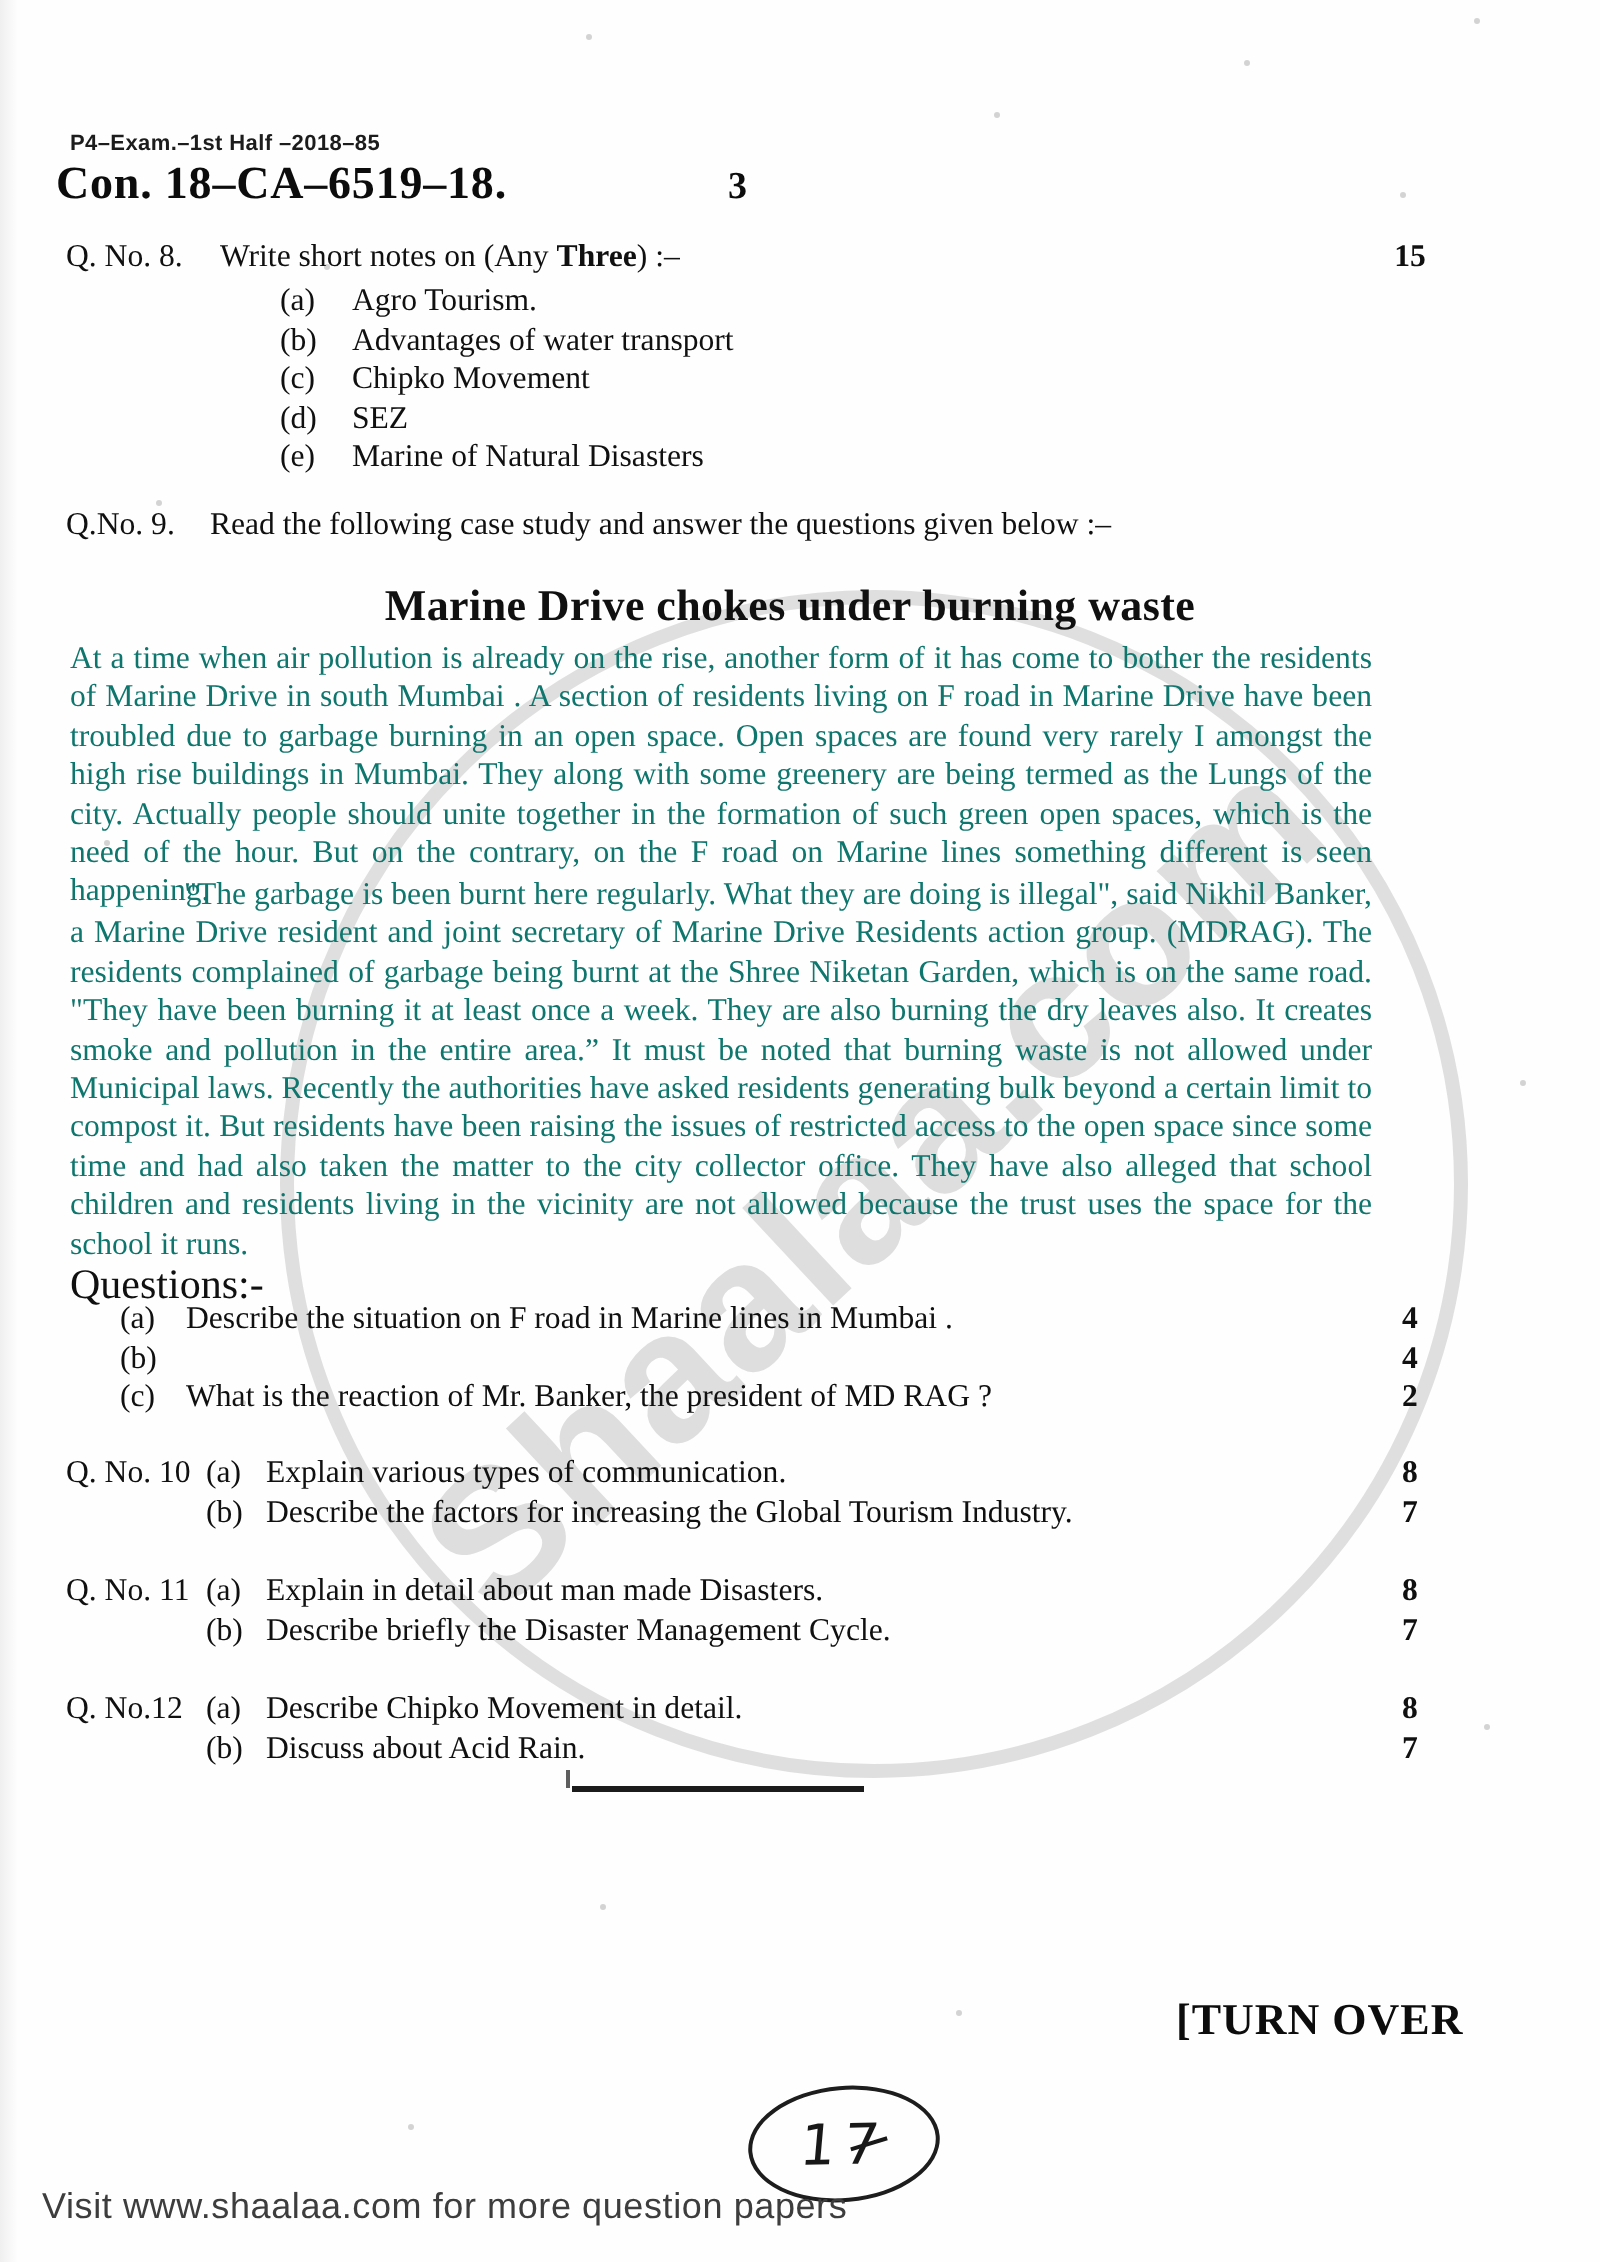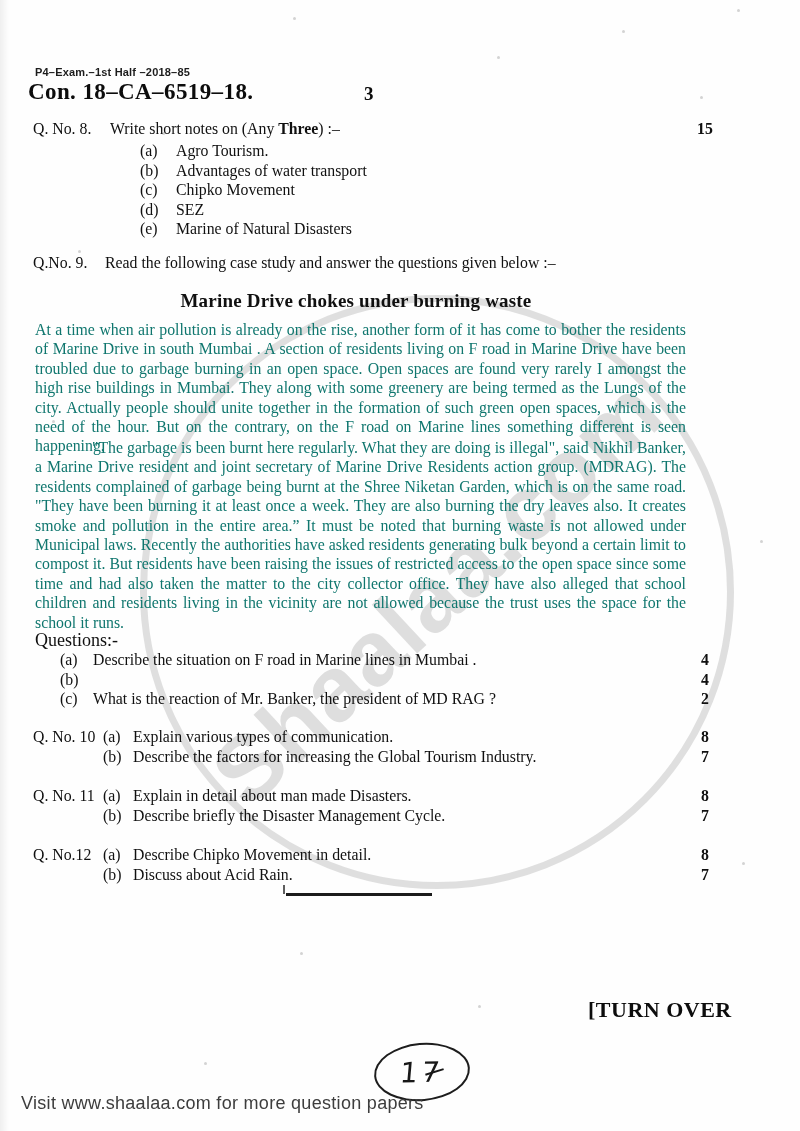--- a/index.html
+++ b/index.html
@@ -51,29 +51,29 @@
   .opttxt { position:absolute; left:176px; }
   .sqlab  { position:absolute; left:60px; }
   .sqtxt  { position:absolute; left:93px; }
   .ptlab  { position:absolute; left:103px; }
   .pttxt  { position:absolute; left:133px; }
   .marks  { position:absolute; left:690px; width:30px; text-align:center; font-weight:bold; }
   .bold   { font-weight:bold; }
 
   .case-title{
     position:absolute; left:0; top:290px; width:712px; text-align:center;
-    font-weight:bold; font-size:19px; letter-spacing:0.2px;
+    font-weight:bold; font-size:22px; letter-spacing:0.2px;padding-left:39px;
   }
   .para{
     position:absolute; left:35px; width:651px;
     font-size:15.8px; line-height:19.4px; text-align:justify; color:#0f766e;
   }
   .para1{ top:320px; }
   .para2{ top:438px; text-indent:57px; }
-  .questions-heading{ position:absolute; left:35px; top:630px; font-size:18px; }
+  .questions-heading{ position:absolute; left:35px; top:630px; font-size:21px; }
 
   .closing-line{ position:absolute; left:286px; top:893px; width:146px; height:2.5px; background:#1b1b1b; }
   .closing-tick{ position:absolute; left:283px; top:885px; width:2px; height:9px; background:rgba(25,25,25,0.7); }
 
   .turn-over{
     position:absolute; left:588px; top:997px;
     font-size:22px; font-weight:bold; letter-spacing:0.5px; color:#0c0c0c;
   }
 
   .circle17{

